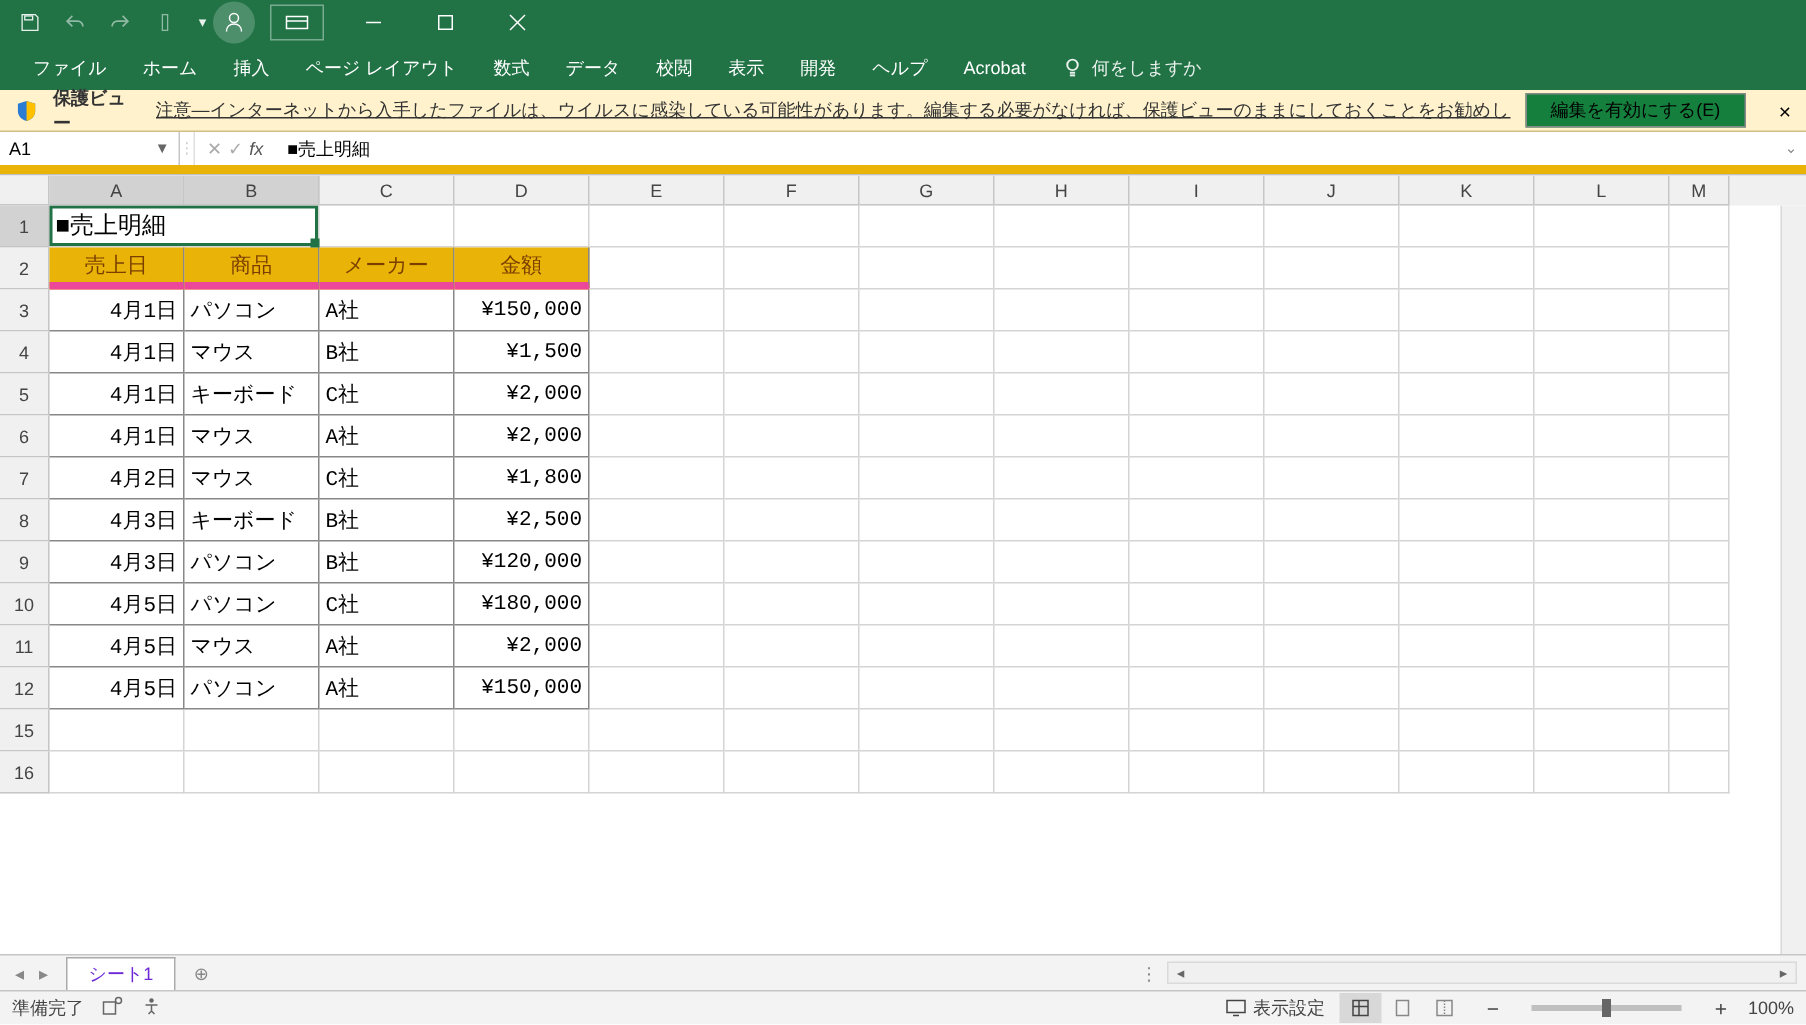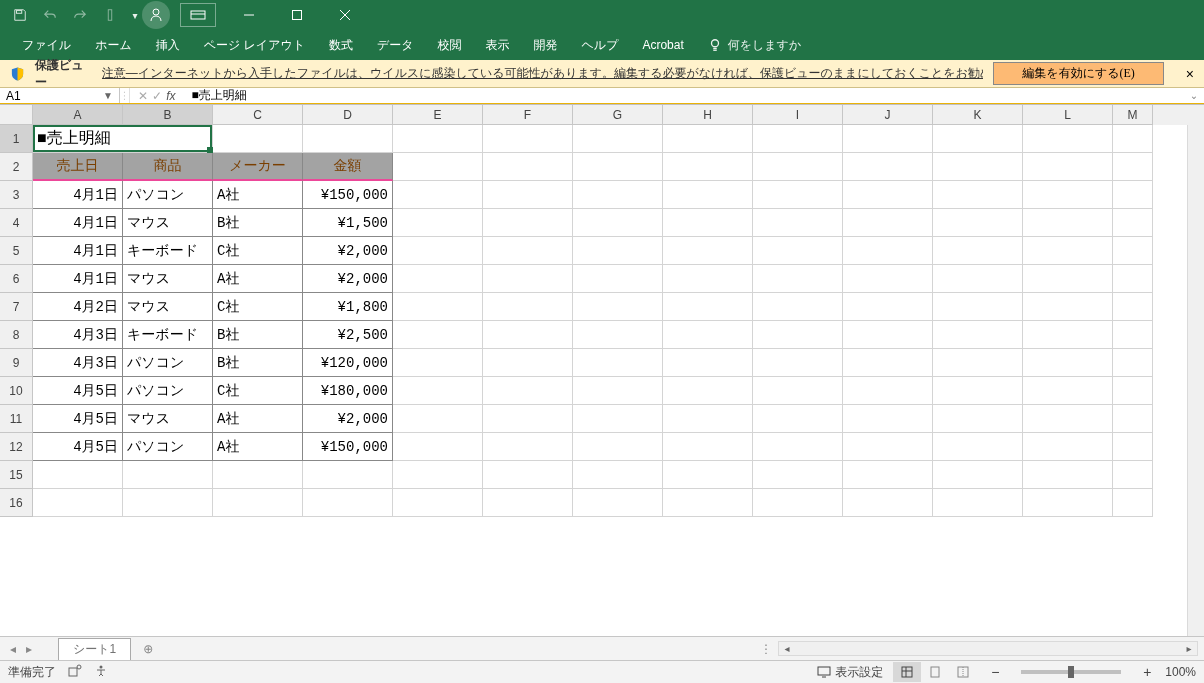--- a/index.html
+++ b/index.html
@@ -21,25 +21,25 @@
 .ribbon { background: #217346; height: 30px; display: flex; align-items: center; padding-left: 12px; gap: 4px; color: #fff; font-size: 12px; }
 .ribbon-tab { padding: 6px 10px; cursor: pointer; }
 .tell-me { display: flex; align-items: center; gap: 6px; padding: 6px 10px; opacity: 0.9; }
 .tell-me svg { width: 14px; height: 14px; stroke: #fff; fill: none; stroke-width: 1.5; }
 
 
 .protected-bar { background: #FFF2CC; height: 28px; display: flex; align-items: center; padding: 0 10px; font-size: 12px; gap: 10px; border-bottom: 1px solid #d0c088; }
 .shield-icon { width: 16px; height: 16px; }
 .pv-label { font-weight: bold; color: #333; }
 .pv-msg { color: #333; text-decoration: underline; flex-shrink: 1; white-space: nowrap; overflow: hidden; }
-.pv-button { background: #fdba74; border: 1px solid #888; padding: 2px 28px; font-size: 12px; margin-left: auto; white-space: nowrap; font-family: Liberation Serif, serif; }
+.pv-button { background: #15803d; border: 1px solid #888; padding: 2px 16px; font-size: 12px; margin-left: auto; white-space: nowrap; }
 .pv-close { margin-left: 12px; font-size: 14px; cursor: pointer; }
 
 
-.formula-bar { height: 16px; border-bottom: 1px solid #eab308; display: flex; align-items: stretch; font-size: 12px; }
+.formula-bar { height: 28px; border-bottom: 6px solid #eab308; display: flex; align-items: stretch; font-size: 12px; }
 .name-box { width: 120px; border-right: 1px solid #c6c6c6; display: flex; align-items: center; padding: 0 6px; justify-content: space-between; }
 .name-box-dd { color: #666; font-size: 10px; }
 .fb-grip { width: 10px; border-right: 1px solid #e0e0e0; display:flex; align-items:center; justify-content:center; color:#ccc; font-size:10px; }
 .fb-btns { display: flex; align-items: center; gap: 4px; padding: 0 8px; color: #aaa; }
 .fx { font-style: italic; color: #555; }
 .formula-input { flex: 1; padding: 0 8px; display: flex; align-items: center; }
 .fb-expand { width: 20px; display:flex; align-items:center; justify-content:center; color:#888; font-size:10px; }
 
 
 .grid-area { flex: 1; display: flex; flex-direction: column; overflow: hidden; border-top: 1px solid #c0c0c0; }
@@ -47,35 +47,35 @@
 .corner { width: 33px; border-right: 1px solid #c6c6c6; border-bottom: 1px solid #c6c6c6; background: #f0f0f0; }
 .col-h { width: 90px; border-right: 1px solid #c6c6c6; border-bottom: 1px solid #c6c6c6; text-align: center; font-size: 12px; line-height: 20px; color: #444; }
 .col-h.sel { background: #d2d2d2; }
 .grid-body { flex: 1; overflow: hidden; position: relative; }
 .row { display: flex; height: 28px; }
 .row-h { width: 33px; background: #f0f0f0; border-right: 1px solid #c6c6c6; border-bottom: 1px solid #c6c6c6; text-align: center; font-size: 12px; line-height: 28px; color: #444; }
 .row-h.sel { background: #d2d2d2; }
 .cell { width: 90px; border-right: 1px solid #d4d4d4; border-bottom: 1px solid #d4d4d4; font-size: 14px; padding: 0 4px; display: flex; align-items: center; overflow: hidden; white-space: nowrap; }
 .cell.right { justify-content: flex-end; }
 .data-cell { border-right: 1px solid #888; border-bottom: 1px solid #888; font-family: Liberation Mono, monospace; }
-.header-cell { background: #a3a3a3; color: #7a3f00; justify-content: center; border-right: 1px solid #888; border-bottom: 2px solid #ec4899; }
+.header-cell { background: #eab308; color: #7a3f00; justify-content: center; border-right: 1px solid #888; border-bottom: 5px solid #ec4899; }
 .title-cell { font-size: 16px; }
 
 
 .active-cell { position: absolute; border: 2px solid #217346; pointer-events: none; }
 .active-cell::after { content: ""; position: absolute; right: -3px; bottom: -3px; width: 6px; height: 6px; background: #217346; }
 
 
 .vscroll { position: absolute; right: 0; top: 0; bottom: 0; width: 17px; background: #f0f0f0; border-left: 1px solid #dadada; }
 
 
 .sheet-tab-bar { height: 24px; background: #f3f3f3; border-top: 1px solid #c6c6c6; display: flex; align-items: center; font-size: 12px; }
 .sheet-nav { display: flex; gap: 2px; padding: 0 6px; color: #888; }
 .sheet-nav span { width: 14px; text-align: center; }
-.sheet-tab { background: #fff; border: 1px solid #aaa; border-bottom: none; padding: 2px 14px; margin-left: 16px; color: #737373; }
+.sheet-tab { background: #fff; border: 1px solid #aaa; border-bottom: none; padding: 2px 14px; margin-left: 2px; color: #6d28d9; }
 .sheet-add { width: 22px; text-align: center; color: #888; margin-left: 6px; }
 .hscroll { flex: 1; display: flex; align-items: center; justify-content: flex-end; padding-right: 6px; }
 .hscroll-track { width: 420px; height: 15px; background: #f0f0f0; border: 1px solid #dadada; display: flex; align-items: center; }
 .hscroll-btn { width: 16px; height: 13px; display:flex; align-items:center; justify-content:center; font-size:10px; color:#666; }
 .hscroll-thumb { flex:1; }
 
 
 .status-bar { height: 23px; background: #f3f3f3; border-top: 1px solid #c6c6c6; display: flex; align-items: center; font-size: 12px; padding: 0 8px; gap: 14px; }
 .status-left { display: flex; align-items: center; gap: 12px; color: #444; }
 .status-right { margin-left: auto; display: flex; align-items: center; gap: 10px; color: #444; }

